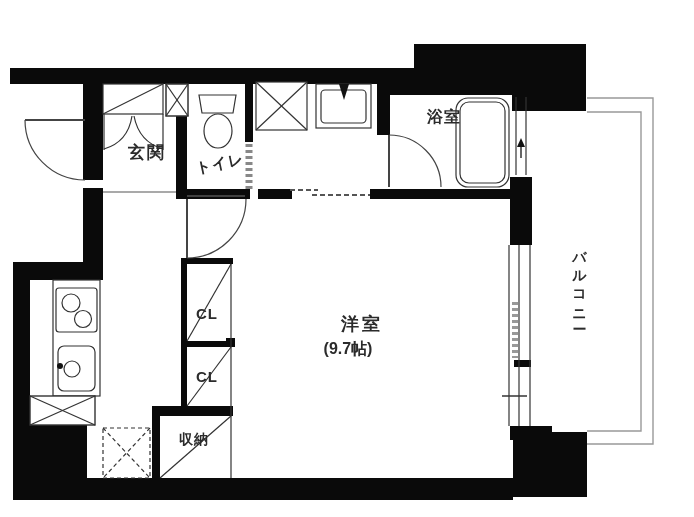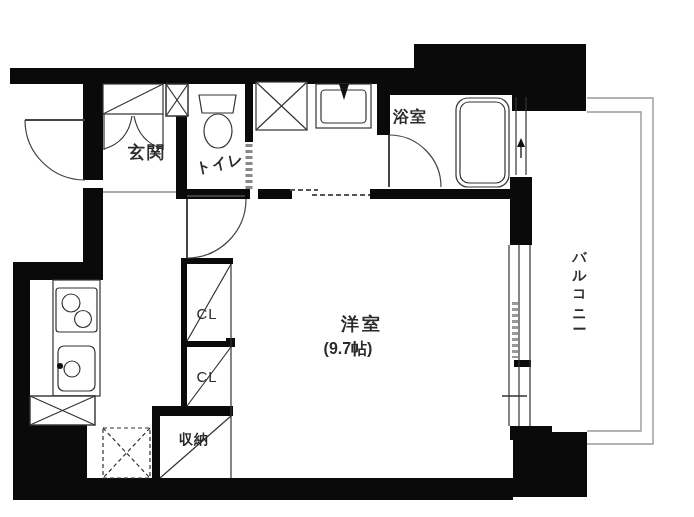--- a/index.html
+++ b/index.html
@@ -12,21 +12,21 @@
     position:absolute;transform:translate(-50%,-50%);
     color:#2b2b2b;font-weight:600;white-space:nowrap;
     letter-spacing:2px;user-select:none;
   }
   .lbl-genkan{font-size:17px;margin-left:10px;}
   .lbl-toilet{font-size:15px;transform:translate(-50%,-50%) rotate(-12deg);letter-spacing:1px;}
   .lbl-washroom{font-size:18px;}
   .lbl-bathroom{font-size:16px;letter-spacing:1px;}
   .lbl-room{font-size:18px;letter-spacing:3px;}
   .lbl-size{font-size:16px;letter-spacing:0;}
-  .lbl-cl{font-size:15px;letter-spacing:1px;font-weight:400;}
+  .lbl-cl{font-size:15px;letter-spacing:1px;font-weight:700;}
   .lbl-storage{font-size:14px;letter-spacing:1px;}
   .lbl-balcony{
     font-size:14px;letter-spacing:4px;
     writing-mode:vertical-rl;text-orientation:upright;
   }
 </style>
 </head>
 <body>
 
 <div id="plan-wrap">
@@ -156,20 +156,20 @@
     <g stroke-dasharray="4 3">
       <rect x="103" y="428" width="47" height="50"></rect>
       <line x1="103" y1="428" x2="150" y2="478"></line>
       <line x1="150" y1="428" x2="103" y2="478"></line>
     </g>
   </g>
 </svg>
 
   <div class="room-label lbl-genkan" style="left:137px;top:152px;">玄関</div>
   <div class="room-label lbl-toilet" style="left:220px;top:164px;">トイレ</div>
-  <div class="room-label lbl-bathroom" style="left:410px;top:117px;">浴室</div>
+  <div class="room-label lbl-bathroom" style="left:444px;top:117px;">浴室</div>
   <div class="room-label lbl-room" style="left:362px;top:324px;">洋室</div>
   <div class="room-label lbl-size" style="left:348px;top:349px;">(9.7帖)</div>
   <div class="room-label lbl-balcony" style="left:580px;top:283px;">バルコニー</div>
   <div class="room-label lbl-cl" style="left:207px;top:313px;">CL</div>
   <div class="room-label lbl-cl" style="left:207px;top:376px;">CL</div>
   <div class="room-label lbl-storage" style="left:194px;top:440px;">収納</div>
 </div>
 
 </body></html>

